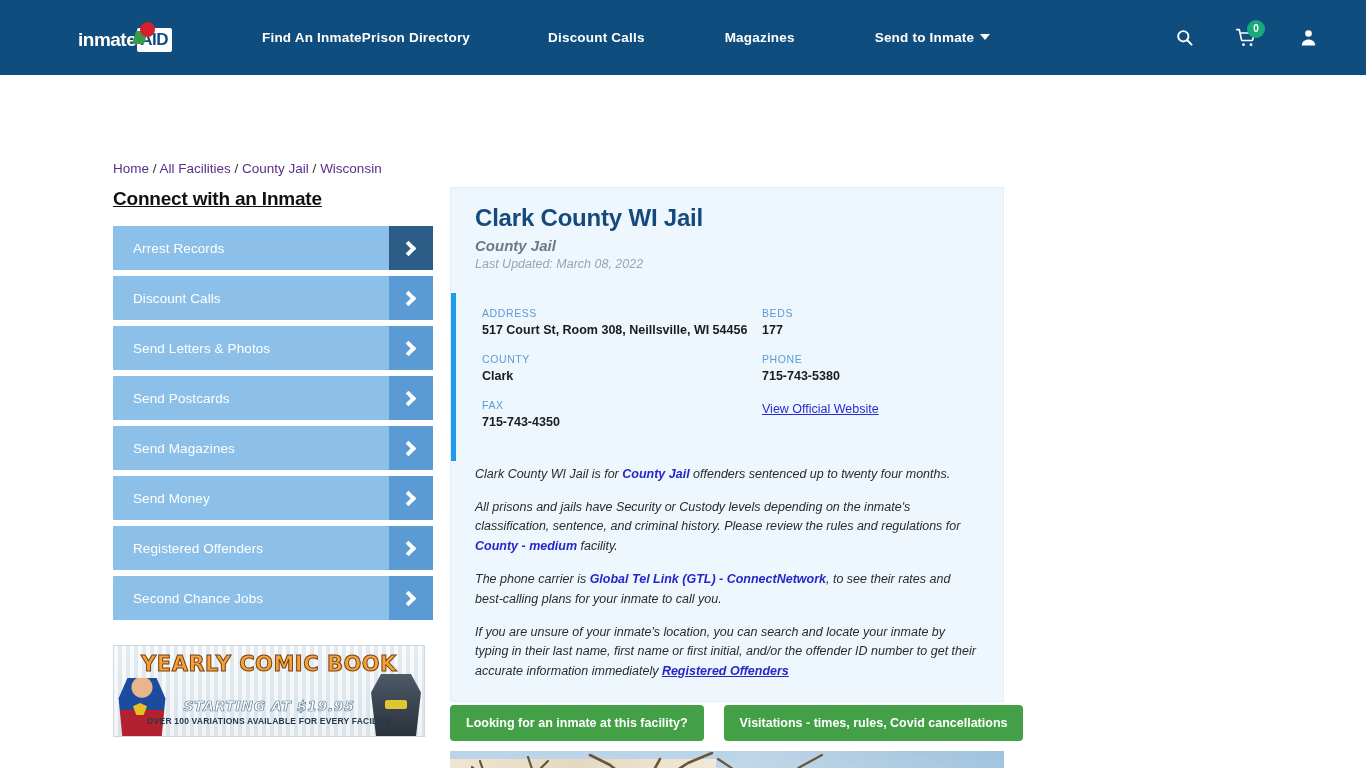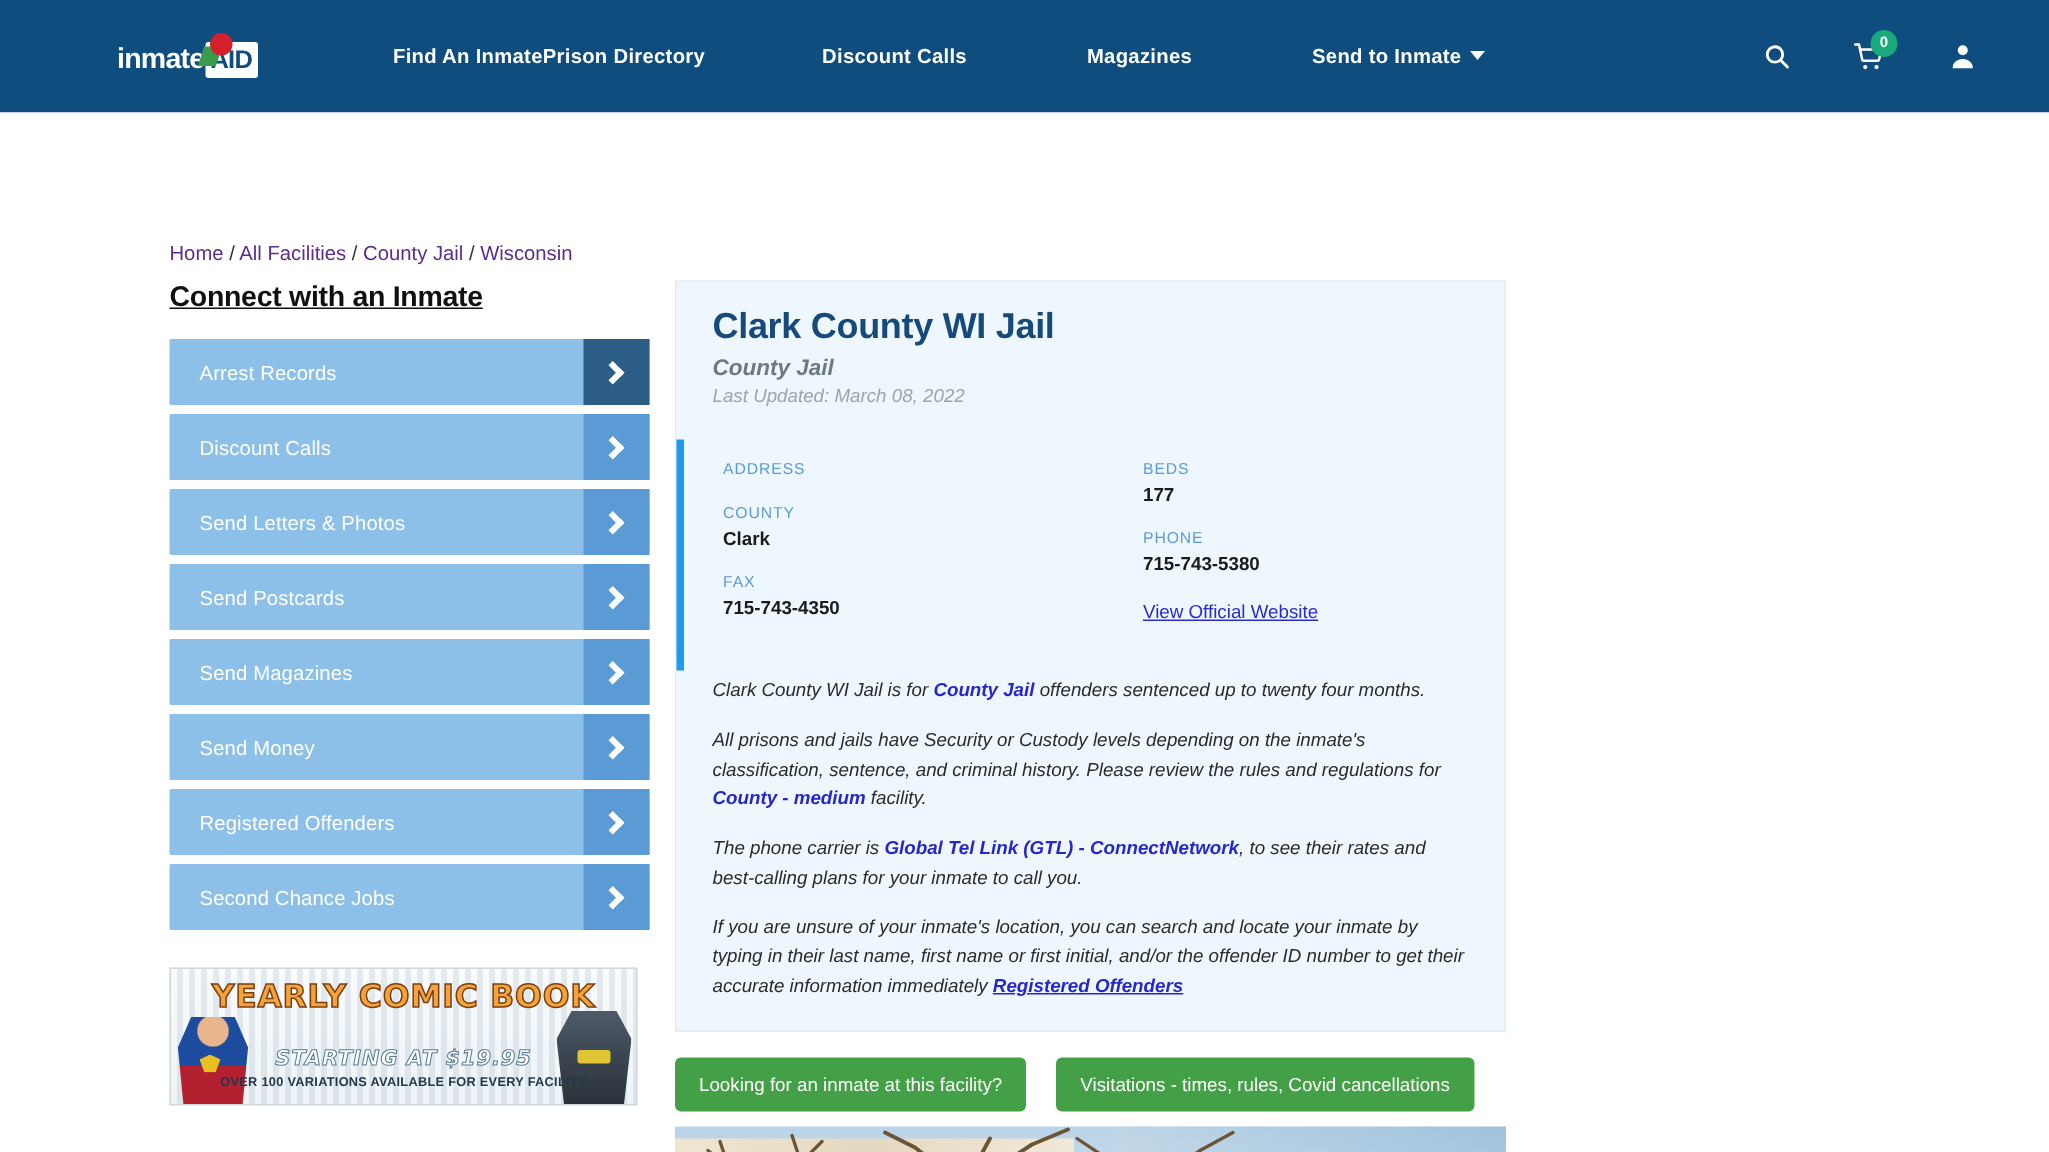--- a/index.html
+++ b/index.html
@@ -408,21 +408,21 @@
     position: absolute;
     left: 450px;
     top: 630px;
     width: 554px;
     display: flex;
   }
   .cta {
     background: #43a047;
     color: #ffffff;
     font-size: 12.5px;
-    font-weight: normal;
+    font-weight: bold;
     border: none;
     border-radius: 4px;
     height: 36px;
     padding: 0 16px;
     cursor: pointer;
     font-family: "Liberation Sans", sans-serif;
     white-space: nowrap;
   }
   .cta-1 { margin-right: 20px; }
 
@@ -566,20 +566,21 @@
     <div class="card-head">
       <div class="facility-name">Clark County WI Jail</div>
       <div class="facility-type">County Jail</div>
       <div class="facility-updated">Last Updated: March 08, 2022</div>
     </div>
 
     <div class="detail-panel">
       <div class="dcol">
         <div class="dfield">
           <div class="dlabel">ADDRESS</div>
+          <div class="dvalue">517 Court St, Room 308, Neillsville, WI 54456</div>
         </div>
         <div class="dfield">
           <div class="dlabel">COUNTY</div>
           <div class="dvalue">Clark</div>
         </div>
         <div class="dfield">
           <div class="dlabel">FAX</div>
           <div class="dvalue">715-743-4350</div>
         </div>
       </div>

